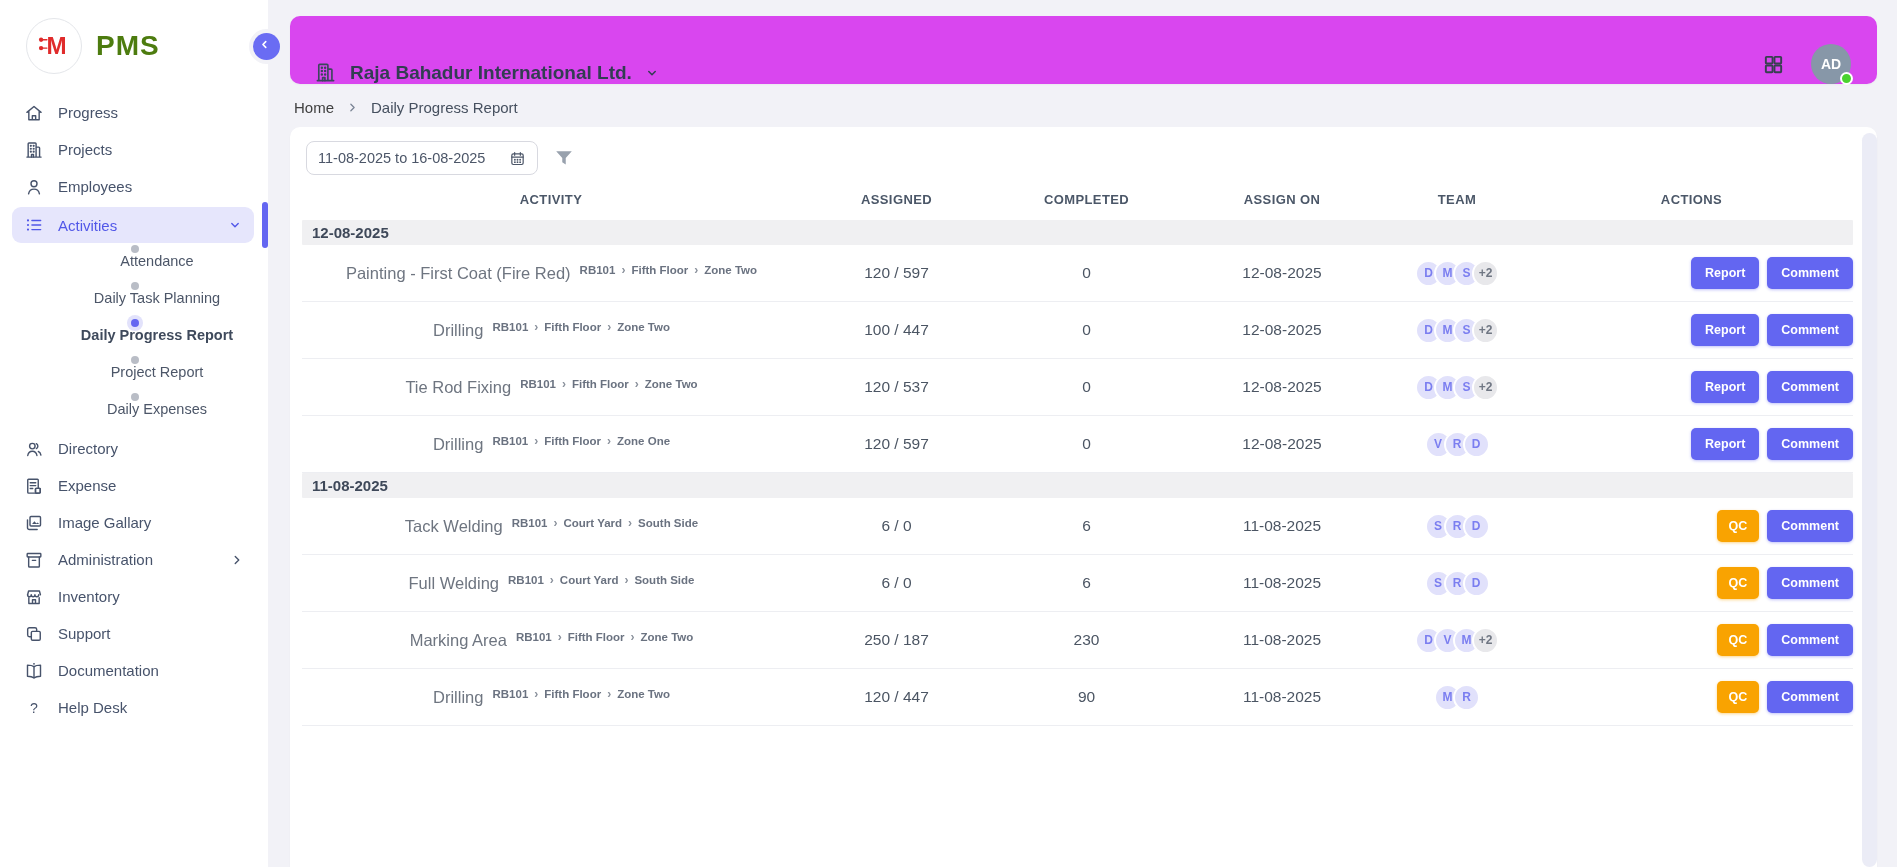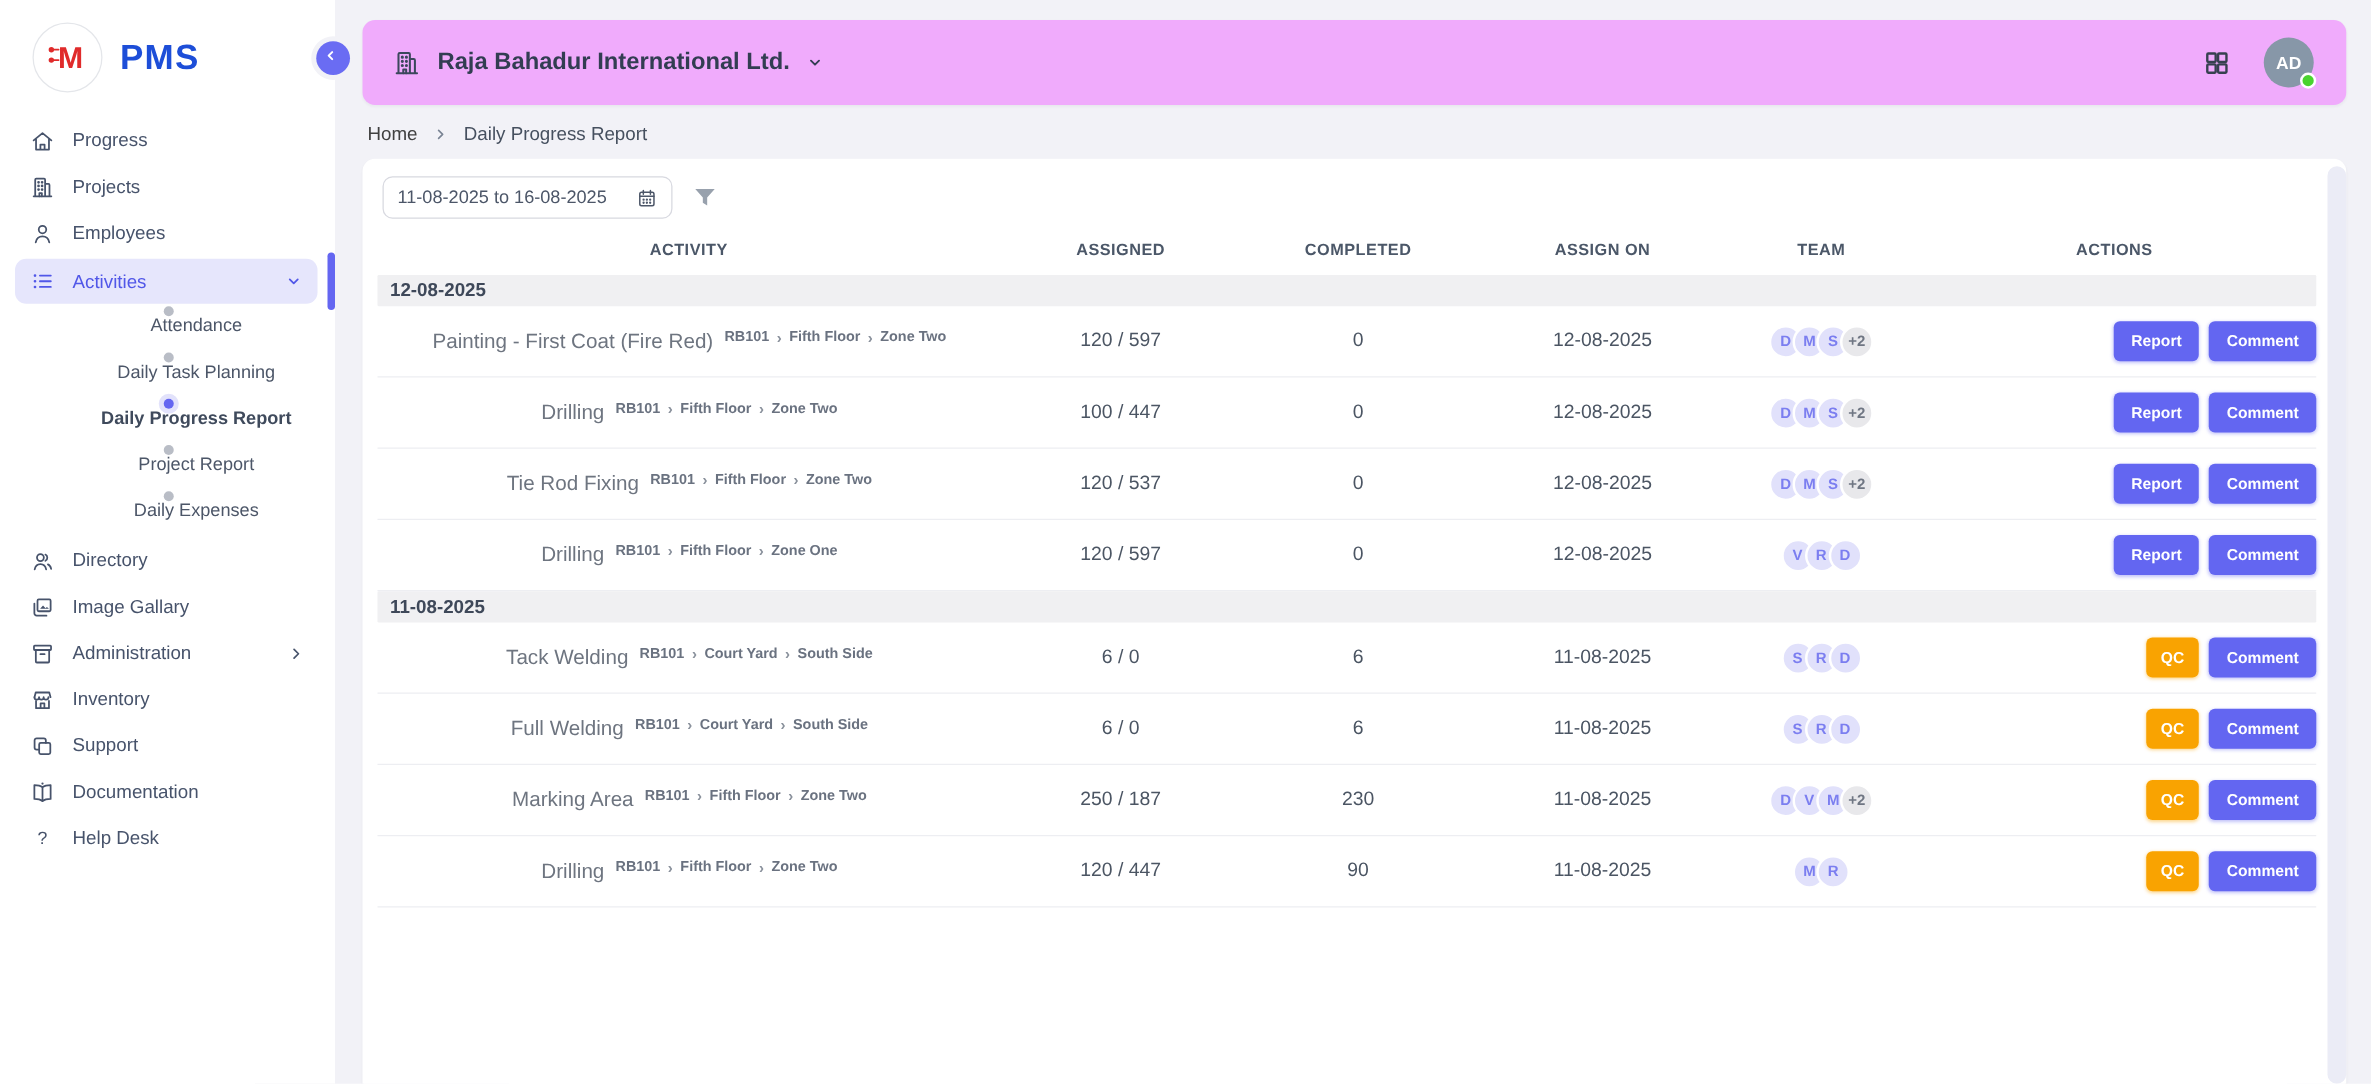--- a/index.html
+++ b/index.html
@@ -11,42 +11,42 @@
   svg { fill:none; stroke:currentColor; stroke-width:1.7; stroke-linecap:round; stroke-linejoin:round; }
   svg .dots { stroke-width:2.6; }
   .ico { display:inline-flex; width:20px; height:20px; flex:none; }
   .ico svg { width:100%; height:100%; }
 
   
   .sidebar { position:absolute; left:0; top:0; width:268px; height:100%; background:#fff; z-index:2; }
   .logo-row { display:flex; align-items:center; gap:14px; padding:18px 0 12px 26px; }
   .logo-circle { width:56px; height:56px; border-radius:50%; border:1px solid #e4e6ea; display:flex; align-items:center; justify-content:center; background:#fff; }
   .logo-circle svg { width:40px; height:40px; }
-  .logo-text { font-size:28px; font-weight:800; color:#1d4ed8; letter-spacing:1px; }
+  .logo-text { font-size:28px; font-weight:800; color:#4d7c0f; letter-spacing:1px; }
   .collapse-btn { position:absolute; left:253px; top:33px; width:27px; height:27px; border-radius:50%;
     background:#6a6cf3; color:#fff; border:none; display:flex; align-items:center; justify-content:center;
     box-shadow:0 0 0 4px #f2f2f7; cursor:pointer; z-index:6; }
   .collapse-btn svg { width:15px; height:15px; stroke-width:2.6; }
   .nav { padding-top:8px; }
   .nav-wrap { position:relative; }
   .nav-item { height:37px; display:flex; align-items:center; gap:14px; padding:0 24px; font-size:15px; color:#47536b; cursor:pointer; }
   .nav-item .nav-lbl { flex:1; }
   .nav-wrap.act .nav-item { height:36px; margin:2px 14px 2px 12px; padding:0 12px; border-radius:9px; background:#e6e6fc; color:#5157e8; }
   .edge-bar { position:absolute; right:0; top:50%; transform:translateY(-50%); width:6px; height:46px; background:#6466f1; border-radius:5px; }
   .chev { display:inline-flex; width:14px; height:14px; }
   .chev svg { width:14px; height:14px; stroke-width:2.4; }
   .nav-sub { height:37px; display:flex; align-items:center; padding-left:46px; cursor:pointer;flex-direction:column; }
   .nav-sub .dot { width:8px; height:8px; border-radius:50%; background:#b9bdc6; margin-right:44px; flex:none; }
   .nav-sub.act .dot { background:#6466f1; box-shadow:0 0 0 4px #e2e2fb; }
   .sub-lbl { font-size:14.5px; color:#4c5668; }
   .nav-sub.act .sub-lbl { color:#3f4a5c; font-weight:600; }
 
   
   .main { position:absolute; left:268px; top:0; right:0; bottom:0; padding:16px 20px 0 22px; }
-  .topbar { background:#f0abfc; border-radius:10px; height:68px; display:flex; align-items:center; justify-content:space-between; padding:0 26px 0 24px; box-shadow:0 1px 2px rgba(16,24,40,.04); }
+  .topbar { background:#d946ef; border-radius:10px; height:68px; display:flex; align-items:flex-end; justify-content:space-between; padding:0 26px 0 24px; box-shadow:0 1px 2px rgba(16,24,40,.04); }
   .company { display:flex; align-items:center; gap:13px; cursor:pointer; color:#323d52; }
   .company .ico { width:23px; height:23px; color:#3b475c; }
   .company-name { font-size:19px; font-weight:700; }
   .company .chev svg{ stroke-width:2.6; }
   .topbar-right { display:flex; align-items:center; gap:26px; }
   .apps-btn { background:none; border:none; padding:0; color:#36404f; cursor:pointer; display:flex; }
   .apps-btn svg { width:23px; height:23px; stroke-width:2; }
   .avatar { position:relative; width:40px; height:40px; border-radius:50%; background:#8797a8; color:#fff; font-size:14px; font-weight:700; display:flex; align-items:center; justify-content:center; cursor:pointer; }
   .online-dot { position:absolute; right:-2px; bottom:-1px; width:13px; height:13px; border-radius:50%; background:#4ad32f; border:2px solid #fff; }
 
@@ -173,20 +173,33 @@
       </div>
       <div class="nav-wrap">
         <div class="nav-item">
           <span class="ico">
             <svg viewBox="0 0 24 24">
               <circle cx="10" cy="8.5" r="3.3"></circle>
               <path d="M4.5 19.8c.6-3.4 2.7-5.1 5.5-5.1s4.9 1.7 5.5 5.1M14.8 5.6a3.3 3.3 0 0 1 0 5.9M17.2 15c1.7.7 2.7 2.2 3.1 4.3"></path>
             </svg>
           </span>
           <span class="nav-lbl">Directory</span>
+        </div>
+      </div>
+      <div class="nav-wrap">
+        <div class="nav-item">
+          <span class="ico">
+            <svg viewBox="0 0 24 24">
+              <rect x="4.5" y="3.8" width="12.6" height="16.7" rx="1"></rect>
+              <path d="M7.5 8h6.6M7.5 11.5h6.6M7.5 15h3"></path>
+              <rect x="13.8" y="14.8" width="5.7" height="5.7" rx="0.9" fill="#fff"></rect>
+              <rect x="13.8" y="14.8" width="5.7" height="5.7" rx="0.9"></rect>
+            </svg>
+          </span>
+          <span class="nav-lbl">Expense</span>
         </div>
       </div>
       <div class="nav-wrap">
         <div class="nav-item">
           <span class="ico">
             <svg viewBox="0 0 24 24">
               <rect x="7.2" y="4.2" width="12.6" height="11.4" rx="1.2"></rect>
               <path d="M4.2 8.2v9.4a2.2 2.2 0 0 0 2.2 2.2h9.4"></path>
               <path d="M9.7 13.2l2.8-3.2 2.4 2.7 1.3-1.3 2 1.8z" fill="currentColor" stroke="none"></path>
             </svg>

